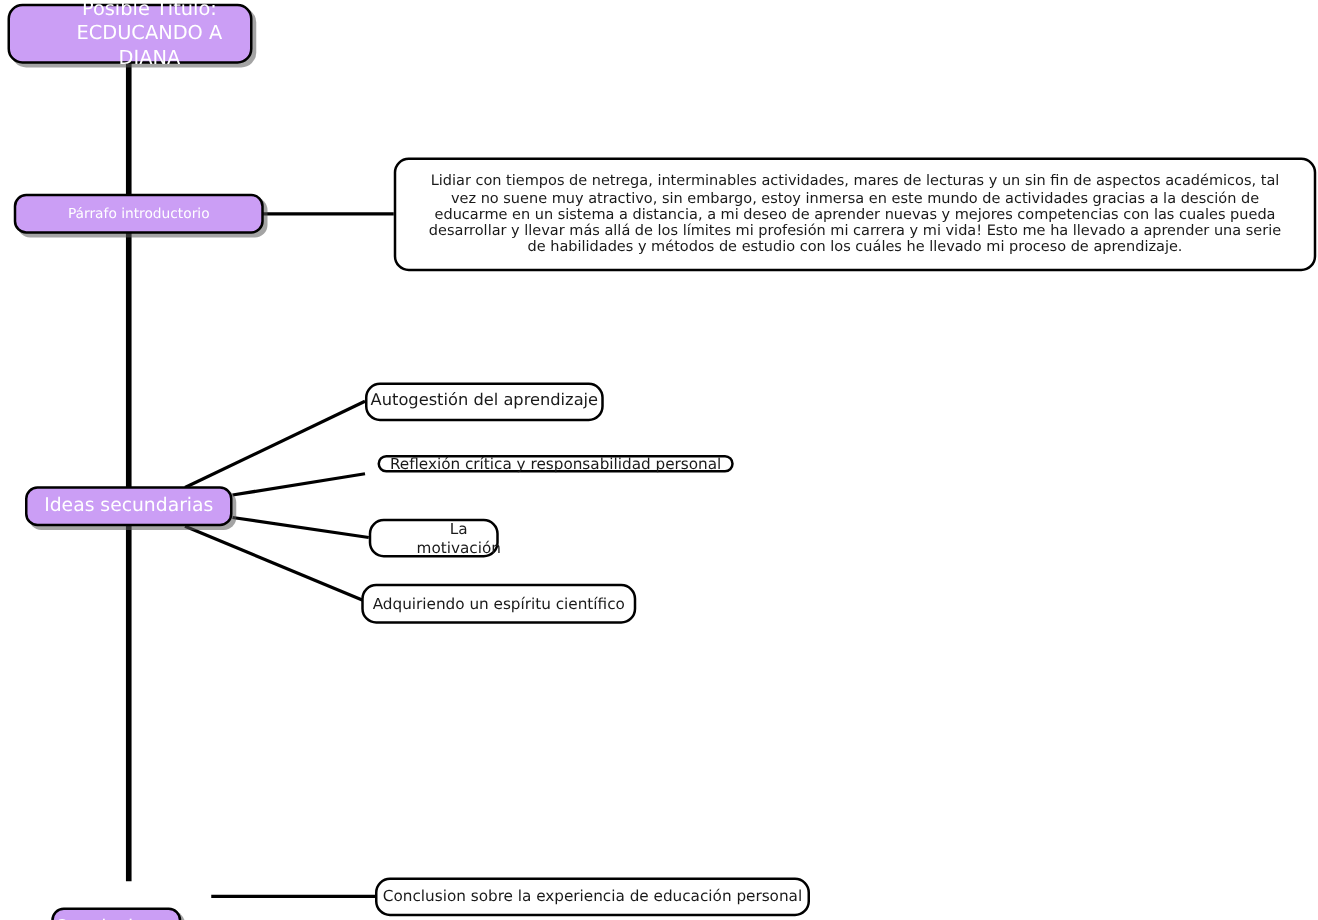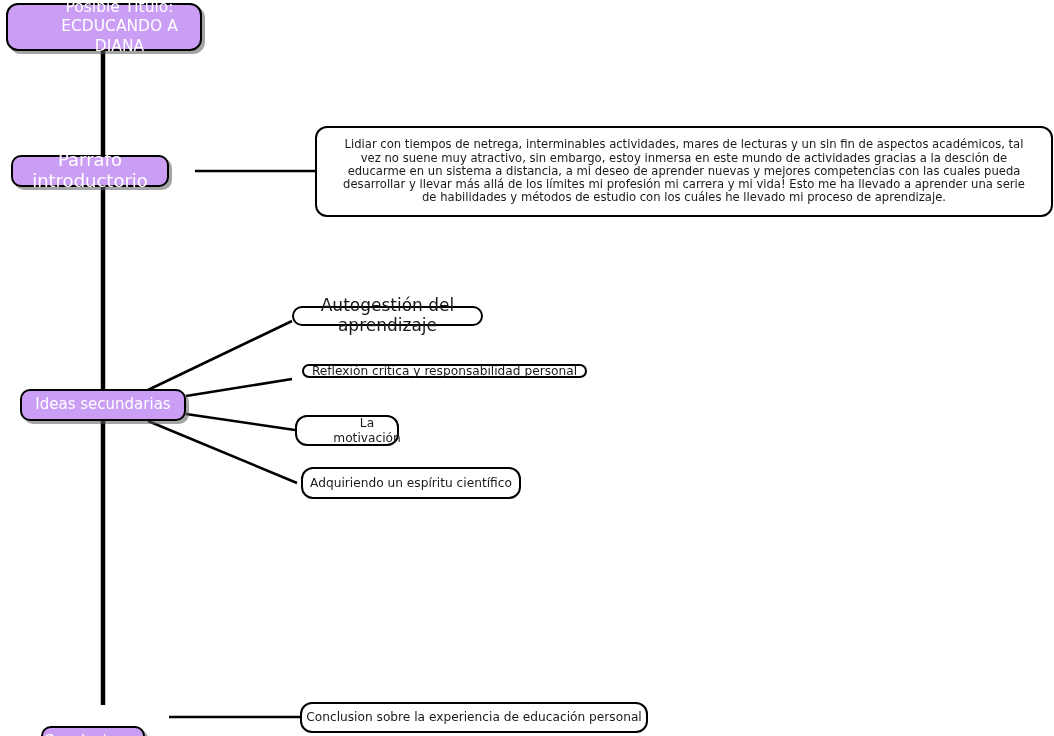--- a/index.html
+++ b/index.html
@@ -66,23 +66,23 @@
   #node-title {
     left: 6px;  top: 3px;
     width: 196px; height: 48px;
     border-radius: 12px;
     font-size: 15.5px;
   }
   #node-title .label { line-height: 1.25; margin-left: 31px; }
 
   #node-intro {
     left: 11px; top: 155px;
-    width: 158px; height: 32px;
+    width: 200px; height: 32px;
     border-radius: 10px;
-    font-size: 18px;
+    font-size: 11px;
   }
 
   #node-ideas {
     left: 20px; top: 389px;
     width: 166px; height: 32px;
     border-radius: 10px;
     font-size: 15px;
   }
 
   #node-conclusiones {
@@ -97,36 +97,36 @@
     left: 315px; top: 126px;
     width: 738px; height: 91px;
     border-radius: 12px;
     font-size: 11.6px;
     padding: 4px 24px;
     line-height: 1.33;
   }
 
   #node-idea-1 {
     left: 292px; top: 306px;
-    width: 191px; height: 20px;
-    font-size: 17px;
+    width: 191px; height: 31px;
+    font-size: 13px;
   }
   #node-idea-2 {
     left: 302px; top: 364px;
     width: 285px; height: 14px;
     font-size: 12.2px;
   }
   #node-idea-3 {
     left: 295px; top: 415px;
     width: 104px; height: 31px;
     font-size: 12.2px;
     padding-left: 40px;
   }
   #node-idea-4 {
-    left: 301px; top: 467px;
+    left: 289px; top: 467px;
     width: 220px; height: 32px;
     font-size: 12.2px;
   }
 
   #node-conclusion-text {
     left: 300px; top: 702px;
     width: 348px; height: 31px;
     font-size: 12.2px;
   }
 </style>

